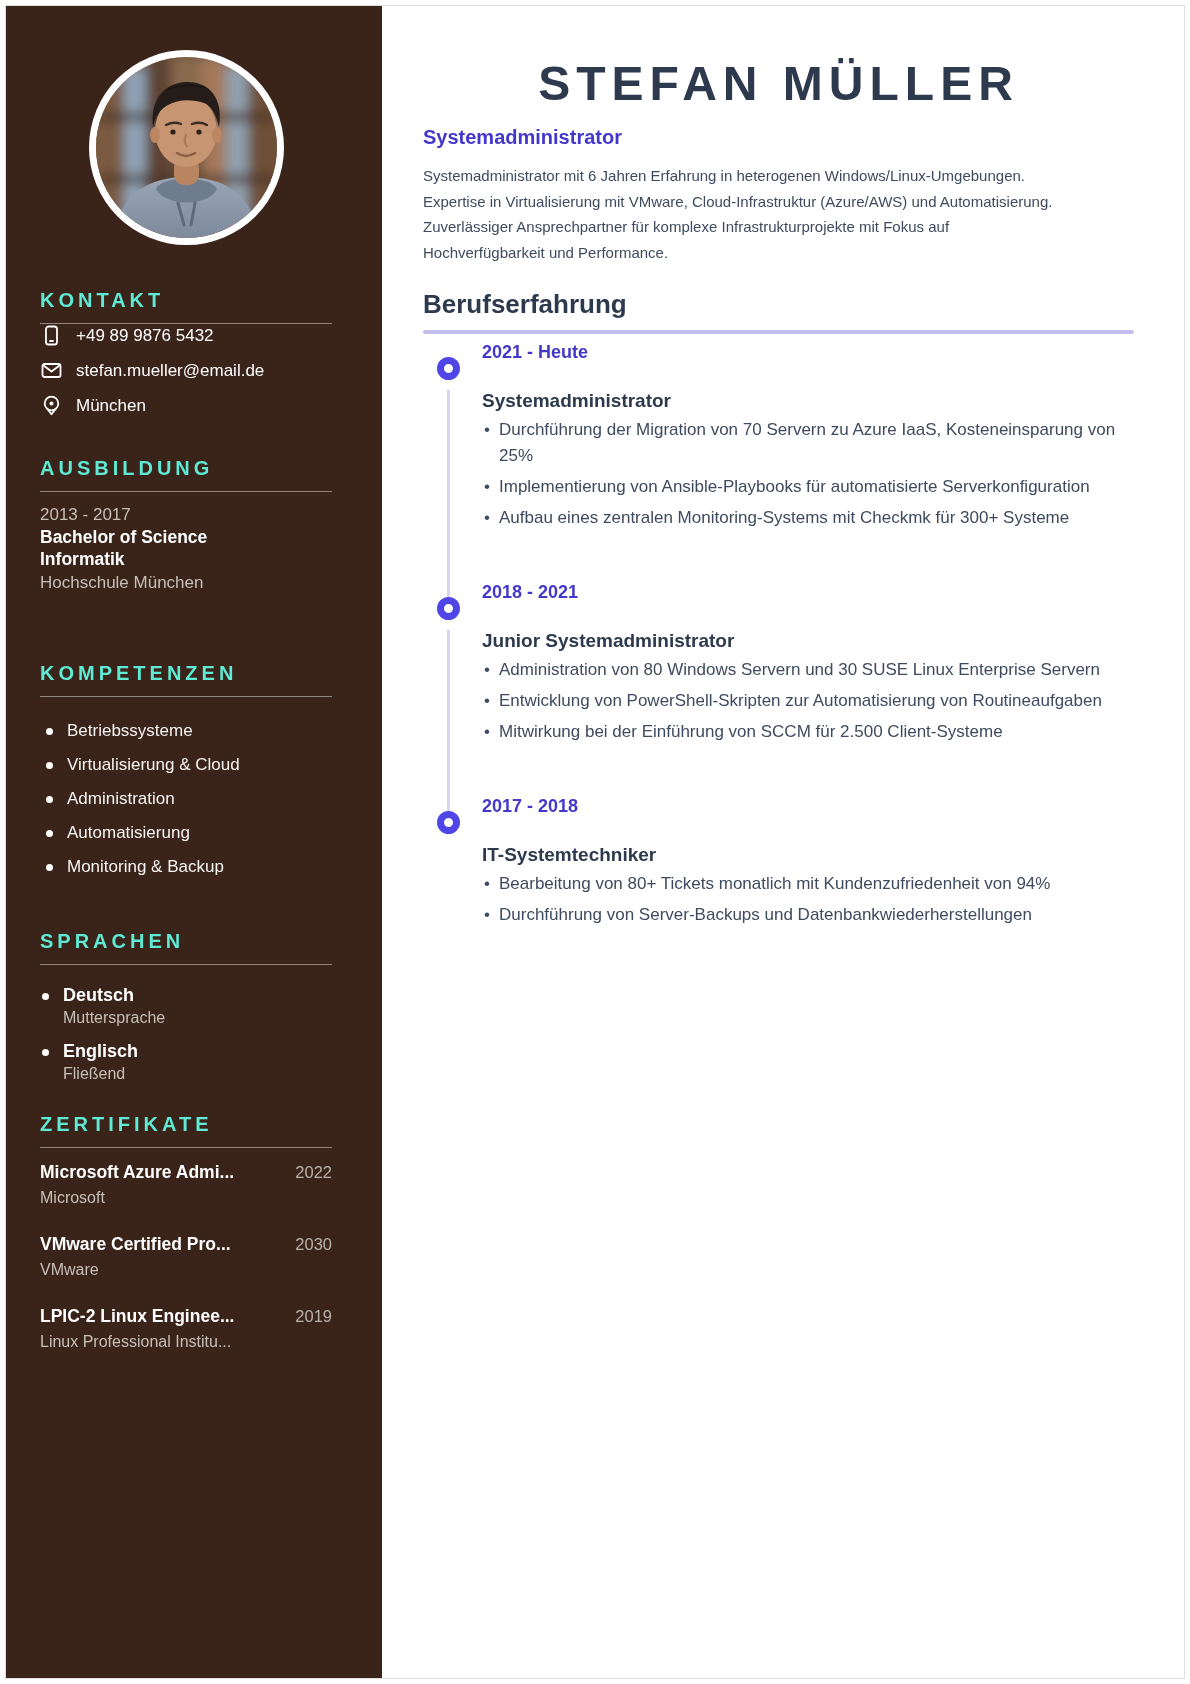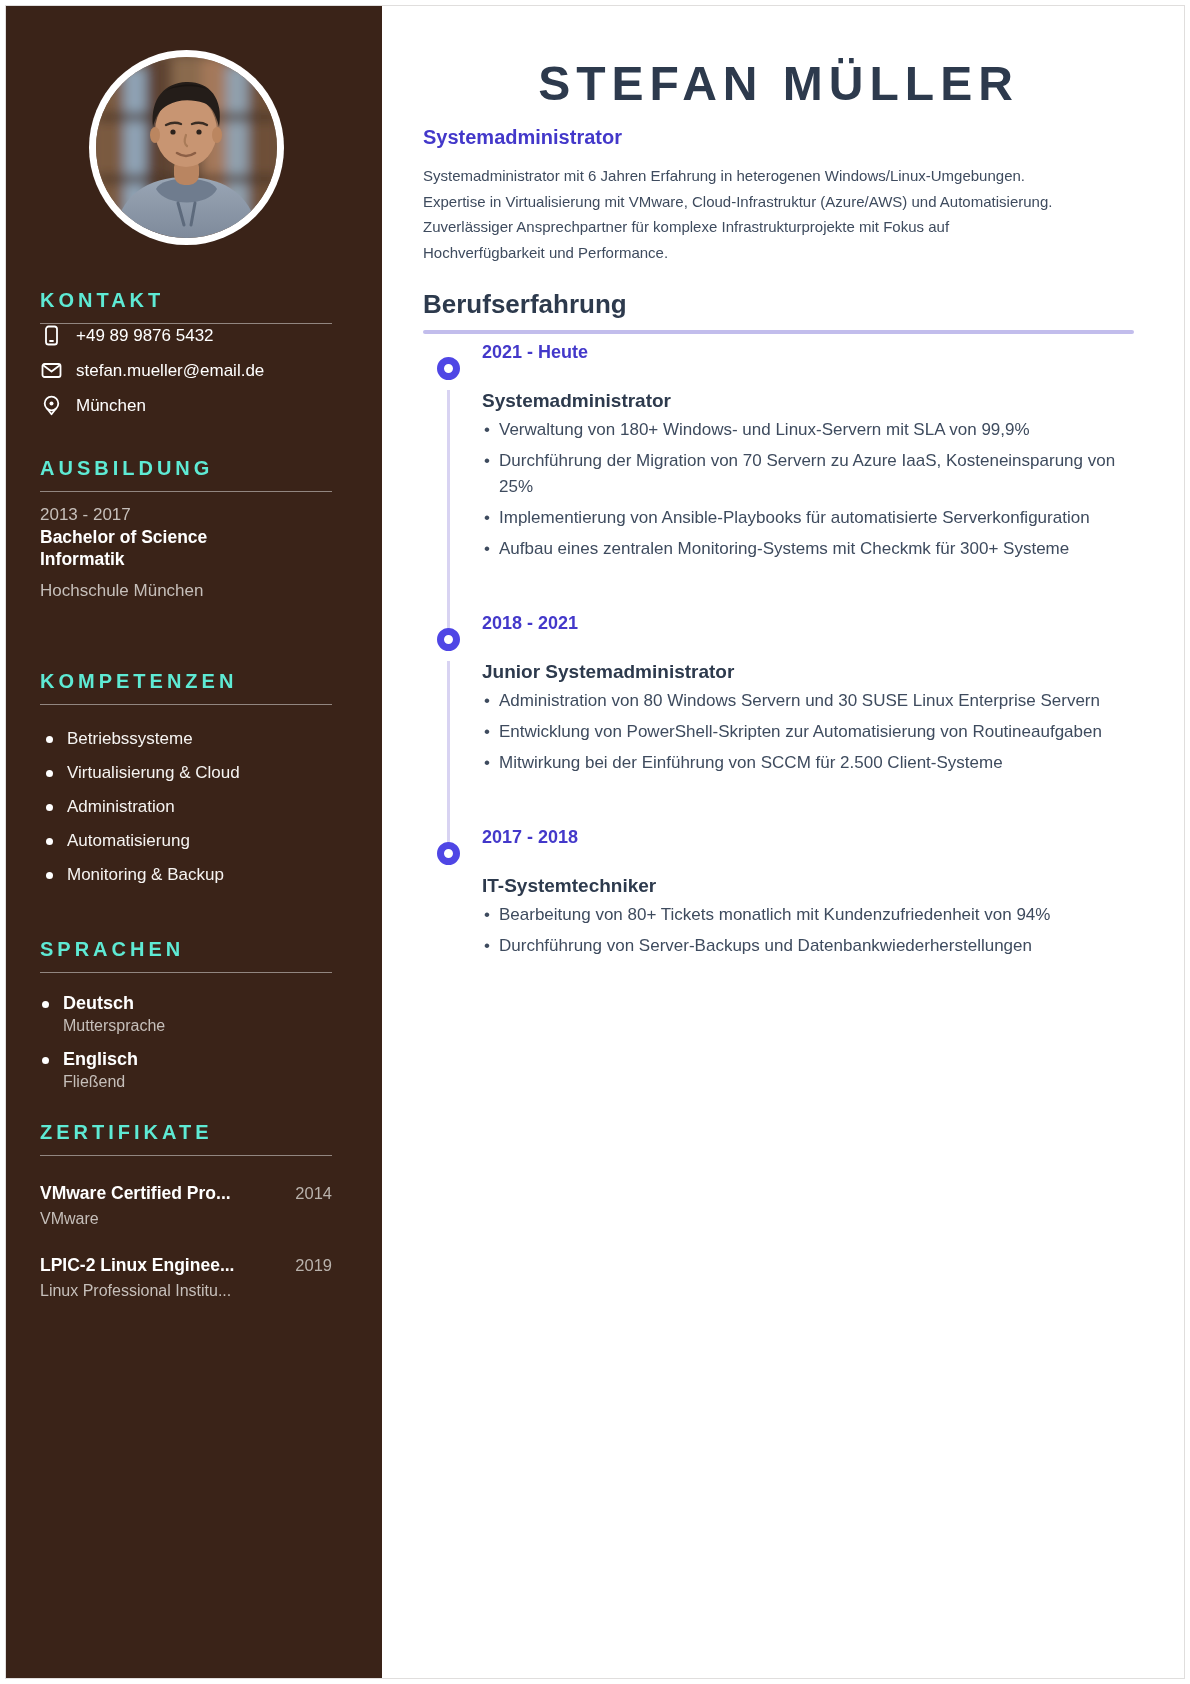--- a/index.html
+++ b/index.html
@@ -50,21 +50,21 @@
   }
   
   .contact-list{list-style:none;}
   .contact-row{display:flex;align-items:center;gap:13px;margin-bottom:12px;font-size:17px;color:#fff;}
   .cicon{width:23px;height:23px;flex:0 0 23px;display:inline-flex;align-items:center;justify-content:center;}
   .cicon svg{width:23px;height:23px;}
   
   .edu{margin-top:12px;font-size:17px;line-height:1.27;}
   .edu-period{color:var(--sidebar_muted);}
   .edu-degree{color:#fff;font-weight:700;font-size:17.5px;}
-  .edu-school{color:var(--sidebar_muted);margin-top:10px;}
+  .edu-school{color:var(--sidebar_muted);margin-top:2px;}
   
   .skill-list{list-style:none;margin-top:24px;}
   .skill-list li{
     position:relative;padding-left:27px;margin-bottom:14px;
     font-size:17px;color:#f6f4f2;
   }
   .skill-list li::before{
     content:"";position:absolute;left:6px;top:7px;width:7px;height:7px;border-radius:50%;background:#fff;
   }
   
@@ -250,24 +250,31 @@
           <div class="lang-name">Englisch</div>
           <div class="lang-level">Fließend</div>
         </li>
       </ul>
     </section>
 
     <section class="sb-section cert-gap">
       <h2 class="sb-heading">ZERTIFIKATE</h2>
       <div class="sb-divider"></div>
       <div class="cert-list">
+        <div class="cert-item">
+          <div class="cert-top">
+            <span class="cert-title">Microsoft Azure Admi...</span>
+            <span class="cert-year">2022</span>
+          </div>
+          <div class="cert-org">Microsoft</div>
+        </div>
         <div class="cert-item" style="margin-top:27px;">
           <div class="cert-top">
             <span class="cert-title">VMware Certified Pro...</span>
-            <span class="cert-year">2014</span>
+            <span class="cert-year">2030</span>
           </div>
           <div class="cert-org">VMware</div>
         </div>
         <div class="cert-item" style="margin-top:27px;">
           <div class="cert-top">
             <span class="cert-title">LPIC-2 Linux Enginee...</span>
             <span class="cert-year">2019</span>
           </div>
           <div class="cert-org">Linux Professional Institu...</div>
         </div>
@@ -290,21 +297,20 @@
 
         <div class="entry">
           <div class="rail">
             <span class="dot"></span>
             <span class="tline"></span>
           </div>
           <div class="body">
             <div class="period">2021 - Heute</div>
             <h3 class="jtitle">Systemadministrator</h3>
             <ul class="bullets">
-              <li>Verwaltung von 180+ Windows- und Linux-Servern mit SLA von 99,9%</li>
               <li>Durchführung der Migration von 70 Servern zu Azure IaaS, Kosteneinsparung von 25%</li>
               <li>Implementierung von Ansible-Playbooks für automatisierte Serverkonfiguration</li>
               <li>Aufbau eines zentralen Monitoring-Systems mit Checkmk für 300+ Systeme</li>
             </ul>
           </div>
         </div>
 
         <div class="entry">
           <div class="rail">
             <span class="dot"></span>

